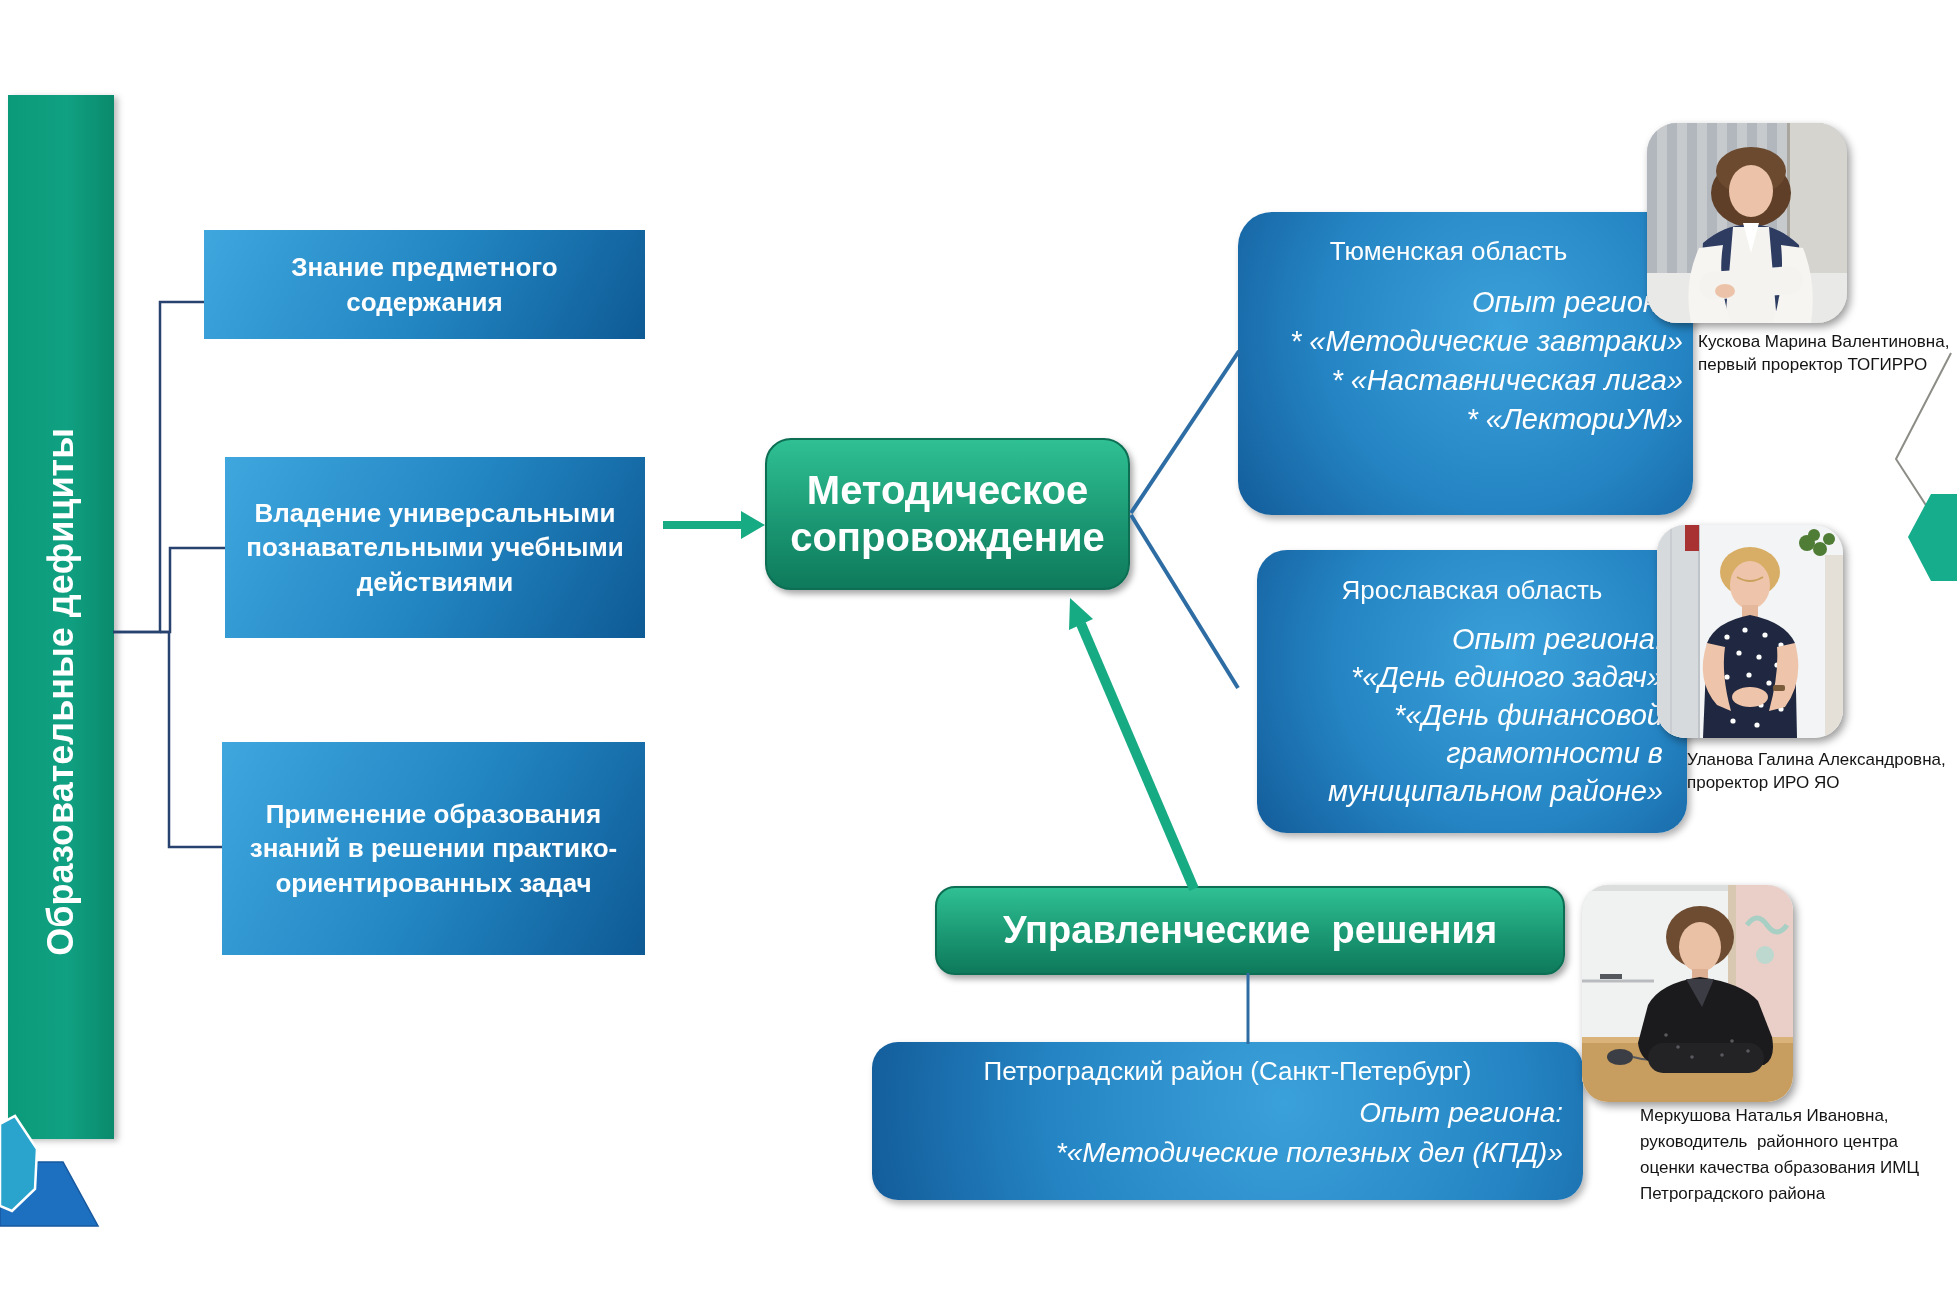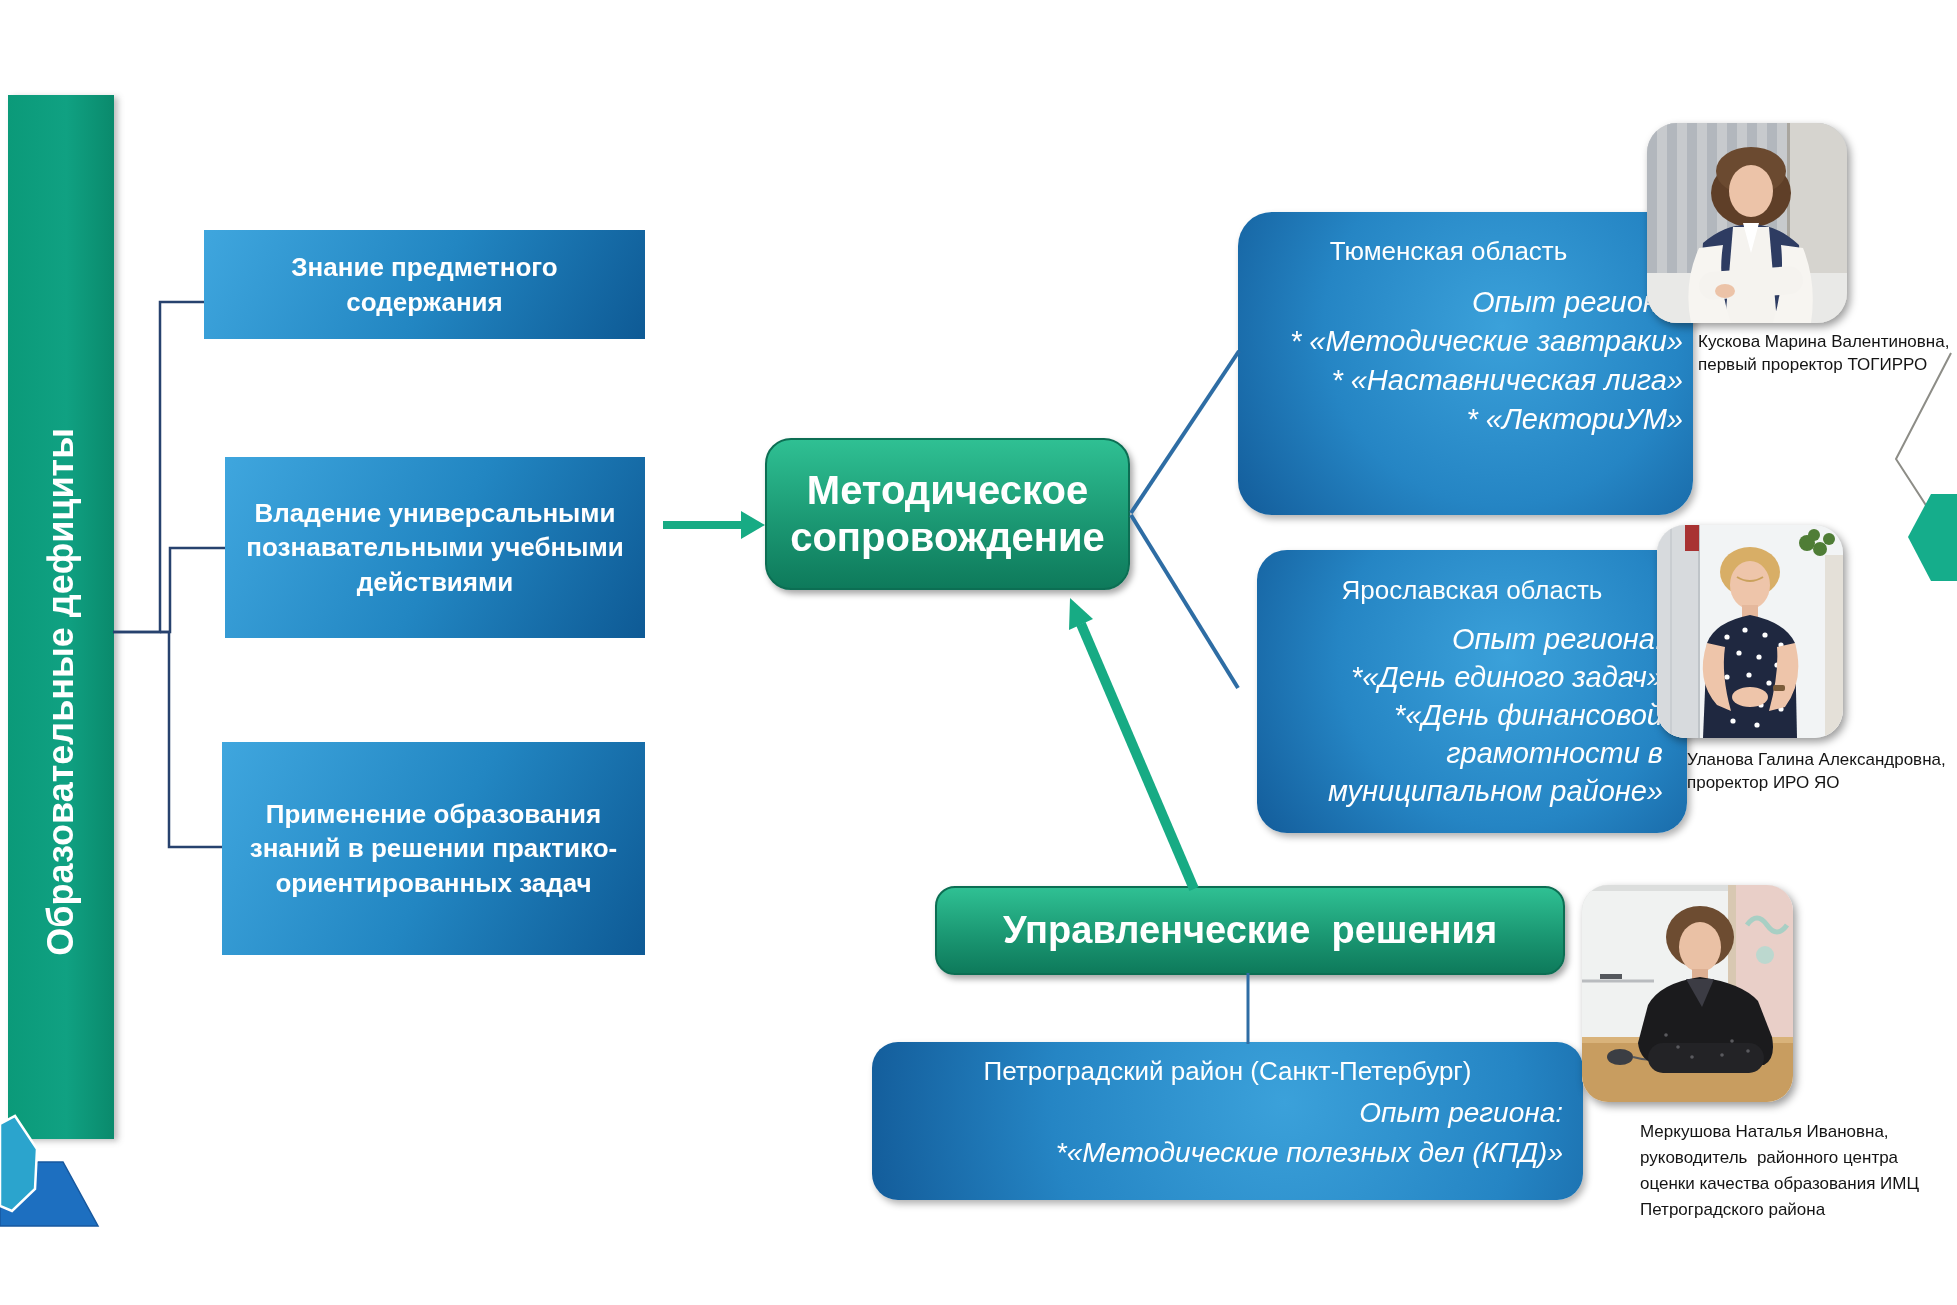--- a/index.html
+++ b/index.html
@@ -52,21 +52,21 @@
   .photo svg{display:block;width:100%;height:100%;}
   .photo1{left:1647px;top:123px;width:200px;height:200px;border-radius:30px;}
   .photo2{left:1657px;top:525px;width:186px;height:213px;border-radius:28px;}
   .photo3{left:1582px;top:885px;width:211px;height:217px;border-radius:26px;}
 
   
   .caption{position:absolute;color:#141414;font-size:17px;line-height:23px;}
   .caption div{white-space:pre-wrap;}
   .cap1{left:1698px;top:330px;width:262px;}
   .cap2{left:1687px;top:748px;width:272px;}
-  .cap3{left:1640px;top:1103px;width:292px;line-height:26px;margin-top:16px;}
+  .cap3{left:1640px;top:1103px;width:292px;line-height:26px;}
 
   .overlay{position:absolute;left:0;top:0;width:1957px;height:1305px;pointer-events:none;}
 </style>
 </head>
 <body>
 
 <div class="slide">
 
   <div class="green-bar">
     <span class="vtext">Образовательные дефициты</span>

